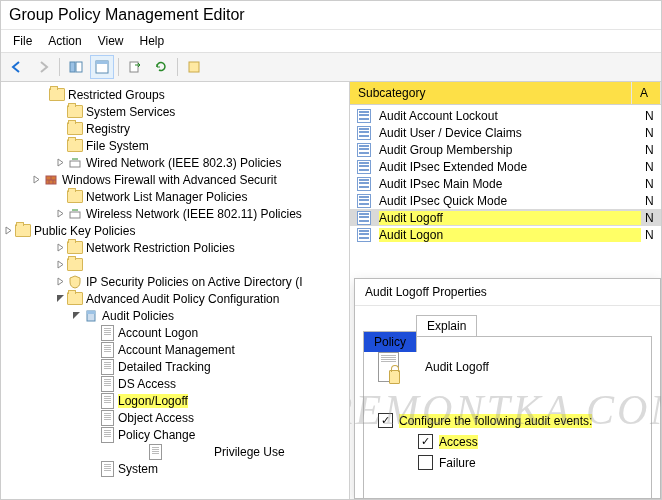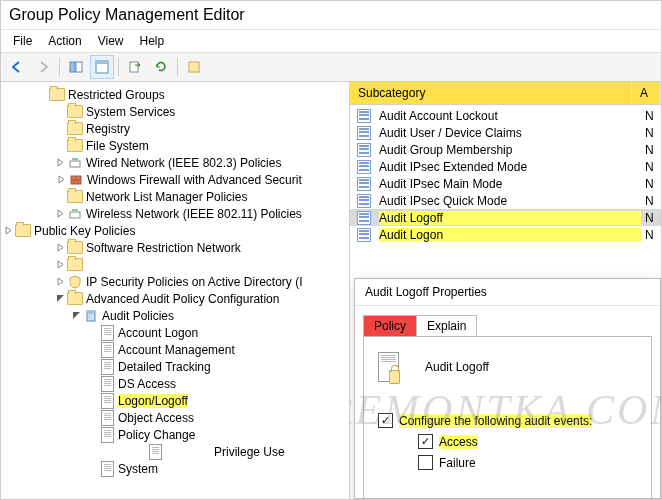--- a/index.html
+++ b/index.html
@@ -29,21 +29,21 @@
 .doc{width:11px;height:14px;background:#fff;border:1px solid #999;position:relative}
 .doc:before{content:"";position:absolute;left:2px;top:2px;right:2px;height:1px;background:#bbb;box-shadow:0 2px 0 #bbb,0 4px 0 #bbb,0 6px 0 #bbb}
 .audicon{width:14px;height:14px;background:#fff;border:1px solid #7a9fd4;display:flex;flex-direction:column;justify-content:space-around;padding:1px;box-sizing:border-box}
 .audicon i{display:block;height:2px;background:#7a9fd4}
 .lock{width:10px;height:12px;border:1px solid #caa94a;background:#ffe9a2;border-radius:1px;position:relative;margin-top:4px}
 .lock:before{content:"";position:absolute;top:-6px;left:1px;width:6px;height:6px;border:1px solid #caa94a;border-bottom:none;border-radius:4px 4px 0 0}
 .props{position:absolute;left:4px;top:196px;right:0;bottom:0;background:#fff;border:1px solid #bbb;box-shadow:0 4px 12px rgba(0,0,0,.15)}
 .props .pt{height:26px;line-height:26px;padding-left:10px;font-size:12px;border-bottom:1px solid #e5e5e5}
 .tabs{display:flex;align-items:flex-end;height:24px;padding-left:8px;margin-top:6px}
 .tab{padding:3px 10px;border:1px solid #bbb;border-bottom:none;background:#fff;font-size:12px;margin-right:-1px}
-.tab.act{background:#ef4444;position:relative;top:0;z-index:2}
+.tab.act{background:#1d4ed8;position:relative;top:16px;z-index:2}
 .tabbody{border:1px solid #bbb;margin:0 8px 8px 8px;padding:14px 14px 8px 14px;height:190px;box-sizing:border-box}
 .propsrow{display:flex;align-items:center;gap:12px;margin-bottom:30px}
 .cb{width:13px;height:13px;border:1px solid #333;display:inline-flex;align-items:center;justify-content:center;font-size:11px;line-height:1;margin-right:6px;background:#fff}
 .cbline{display:flex;align-items:center;margin:6px 0}
 .indent{margin-left:40px}
 .watermark{position:absolute;left:50%;top:60%;transform:translate(-50%,-50%);font-size:42px;font-family:Georgia,'Times New Roman',serif;letter-spacing:3px;color:rgba(150,150,150,.35);pointer-events:none;user-select:none;font-style:italic;white-space:nowrap}
 </style>
 </head>
 <body>
 
@@ -151,21 +151,21 @@
               <span class="ic">
                 <svg width="14" height="14">
                   <rect x="2" y="5" width="10" height="6" fill="#fff" stroke="#888"></rect>
                   <line x1="4" y1="3" x2="10" y2="3" stroke="#2a8a2a"></line>
                 </svg>
               </span>
               <span>Wired Network (IEEE 802.3) Policies</span>
             </div>
           </li>
           <li>
-            <div class="node" style="padding-left: 53px;">
+            <div class="node" style="padding-left: 28px;">
               <span class="tw">
                 <svg width="9" height="9">
                   <path d="M2 1 L7 4.5 L2 8 Z" fill="none" stroke="#888"></path>
                 </svg>
               </span>
               <span class="ic">
                 <svg width="14" height="14">
                   <rect x="2" y="3" width="10" height="8" fill="#d47a3a" stroke="#a55"></rect>
                   <line x1="2" y1="7" x2="12" y2="7" stroke="#a55"></line>
                   <line x1="7" y1="3" x2="7" y2="7" stroke="#a55"></line>
@@ -217,21 +217,21 @@
           <li>
             <div class="node" style="padding-left: 52px;">
               <span class="tw">
                 <svg width="9" height="9">
                   <path d="M2 1 L7 4.5 L2 8 Z" fill="none" stroke="#888"></path>
                 </svg>
               </span>
               <span class="ic">
                 <span class="folder"></span>
               </span>
-              <span>Software Restriction Network</span>
+              <span>Network Restriction Policies</span>
             </div>
           </li>
           <li>
             <div class="node" style="padding-left: 52px;">
               <span class="tw">
                 <svg width="9" height="9">
                   <path d="M2 1 L7 4.5 L2 8 Z" fill="none" stroke="#888"></path>
                 </svg>
               </span>
               <span class="ic">

